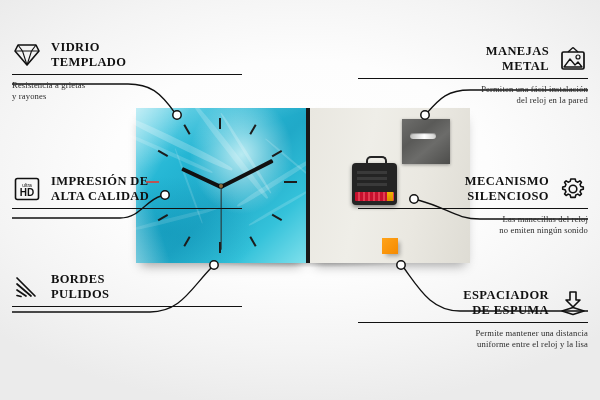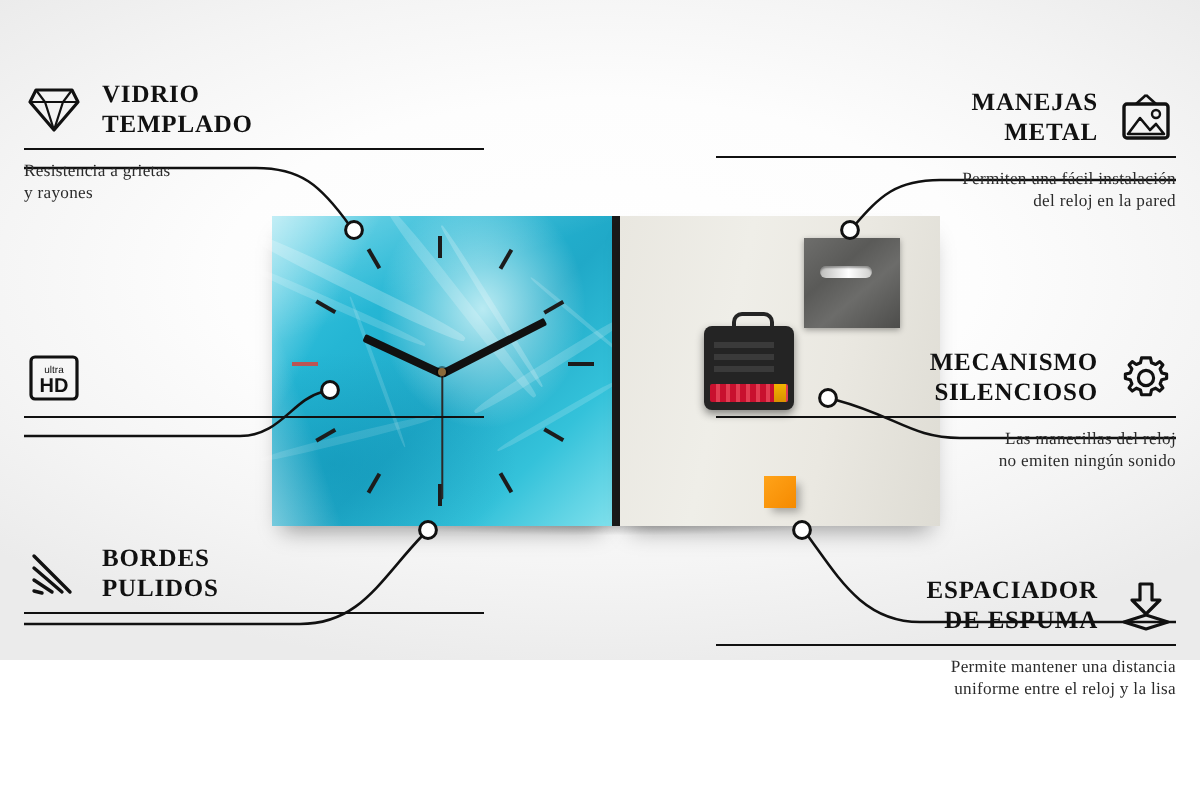--- a/index.html
+++ b/index.html
@@ -2,21 +2,21 @@
 <html><head>
 <meta charset="utf-8">
 <style>
   html,body{margin:0;padding:0;}
   body{
     width:600px;height:400px;overflow:hidden;
     font-family:"Liberation Serif", serif;
     background:#ffffff;
   }
   #stage{
-    position:relative;width:600px;height:330px;
+    position:relative;width:600px;height:400px;
     background:
       radial-gradient(ellipse 70% 60% at 50% 42%, #ffffff 0%, #fdfdfd 45%, #f4f4f4 75%, #ebebeb 100%);
   }
   
   .feature{position:absolute;width:230px;}
   .feature.left{left:12px;text-align:left;}
   .feature.right{right:12px;text-align:right;}
   .fhead{display:flex;align-items:center;gap:9px;}
   .feature.right .fhead{flex-direction:row-reverse;}
   .ficon{width:30px;height:30px;flex:0 0 30px;display:flex;align-items:center;justify-content:center;}
@@ -181,20 +181,22 @@
 
   <div class="feature left" style="top:174px">
     <div class="fhead">
       <span class="ficon">
         <svg width="28" height="26" viewBox="0 0 28 26">
           <rect x="2.5" y="2.5" width="23" height="21" rx="2" fill="none" stroke="#111" stroke-width="1.6"></rect>
           <text x="14" y="10.5" font-family="Liberation Sans, sans-serif" font-size="5" text-anchor="middle" fill="#111">ultra</text>
           <text x="14" y="20" font-family="Liberation Sans, sans-serif" font-size="10" font-weight="bold" text-anchor="middle" fill="#111">HD</text>
         </svg>
       </span>
+      <span class="ftitle">IMPRESIÓN DE
+ALTA CALIDAD</span>
     </div>
     <div class="rule"></div>
   </div>
 
   <div class="feature left" style="top:272px">
     <div class="fhead">
       <span class="ficon">
         <svg width="28" height="26" viewBox="0 0 28 26">
           <g stroke="#111" stroke-width="1.7" fill="none" stroke-linecap="round">
             <path d="M4,4 L22,22"></path>

